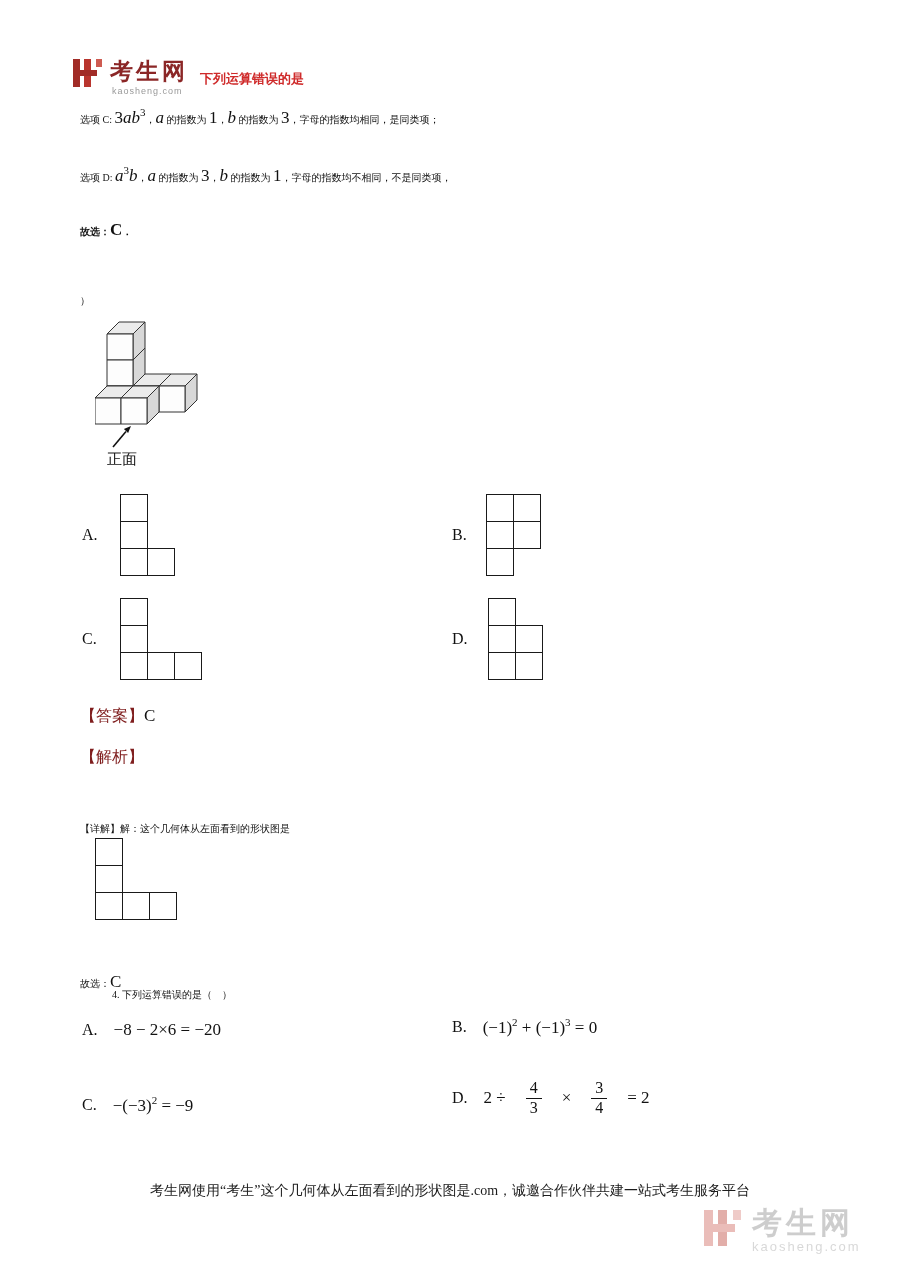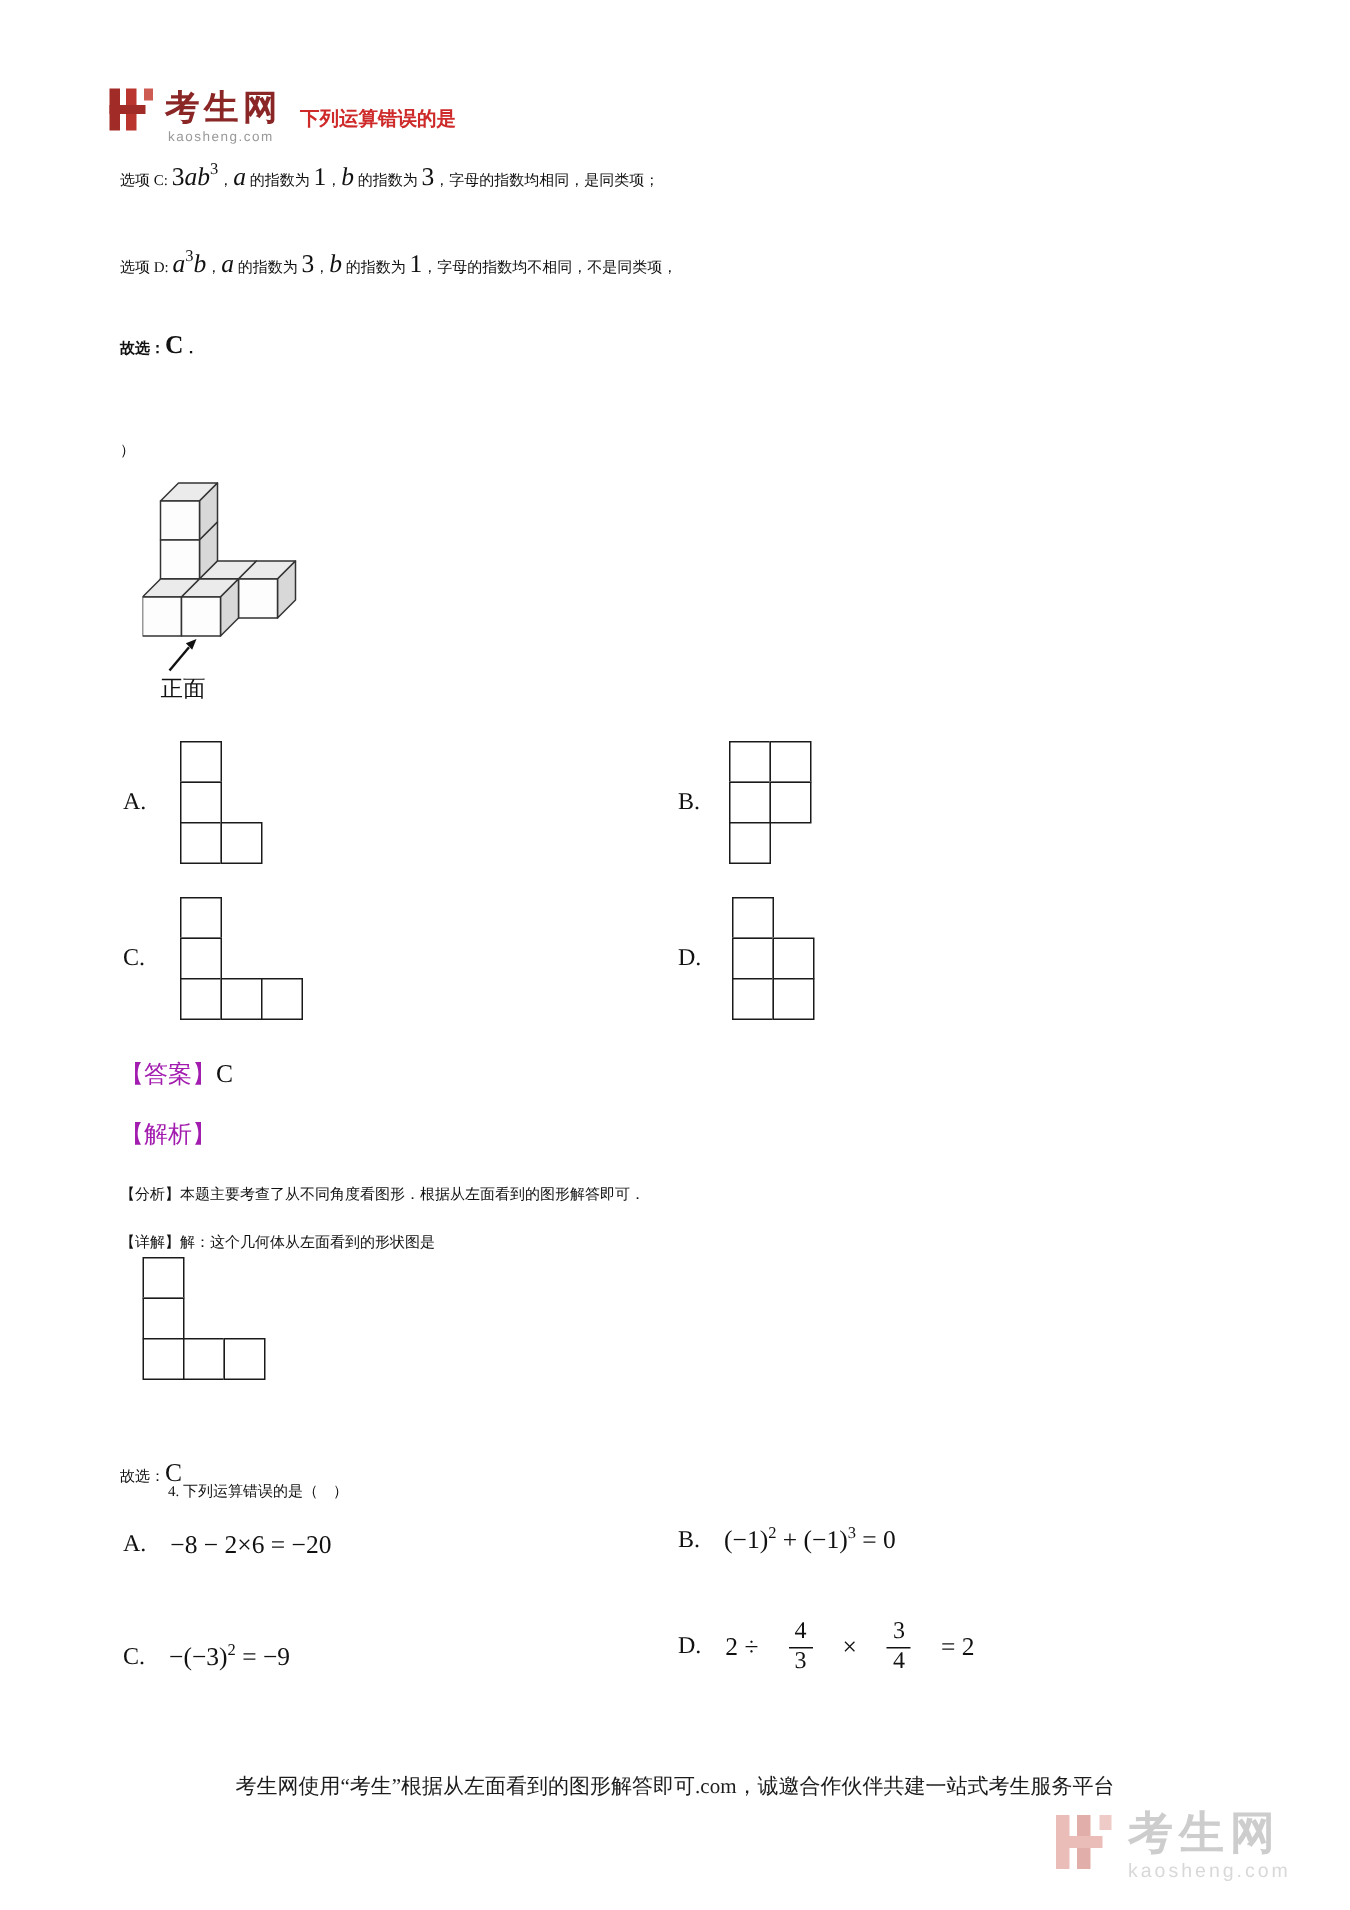--- a/index.html
+++ b/index.html
@@ -16,21 +16,21 @@
   .logo-icon .dt{position:absolute;left:26px;top:3px;width:6px;height:8px;background:#ce5b51;}
   .brand{position:absolute;left:110px;top:56px;font-size:23px;font-weight:bold;color:#8b2626;letter-spacing:3px;}
   .brand-domain{position:absolute;left:112px;top:86px;font-size:9px;color:#999;letter-spacing:1px;font-family:"Liberation Sans",sans-serif;}
   .tagline{position:absolute;left:200px;top:70px;font-size:13px;font-weight:bold;color:#cf2a2a;}
   
   .line{position:absolute;margin:0;font-size:16px;line-height:1.6;width:790px;}
   .seg-t{font-size:10px;}
   .seg-m{font-size:17px;font-style:italic;}
   .seg-n{font-size:17px;}
   .seg-sup{font-size:11px;vertical-align:7px;}
-  .blue{color:#a21caf;}
+  .blue{color:#7f1d1d;}
   
   .gfig{position:absolute;}
   .gcell{position:absolute;width:28px;height:28px;box-sizing:border-box;border:1px solid #1a1a1a;background:#fff;}
   .olabel{position:absolute;font-size:16px;}
   
   .mline{position:absolute;display:flex;align-items:center;gap:16px;font-size:16px;}
   .frac{display:inline-block;text-align:center;vertical-align:middle;margin:0 4px;font-size:16px;line-height:1.05;}
   .frac .num{display:block;padding:0 4px 1px;border-bottom:1px solid #111;}
   .frac .den{display:block;padding-top:1px;}
   
@@ -127,21 +127,20 @@
   <div class="gfig" style="left: 488px; top: 598px; width: 55px; height: 82px;">
       <div class="gcell" style="left: 0px; top: 0px;"></div>
       <div class="gcell" style="left: 0px; top: 27px;"></div>
       <div class="gcell" style="left: 27px; top: 27px;"></div>
       <div class="gcell" style="left: 0px; top: 54px;"></div>
       <div class="gcell" style="left: 27px; top: 54px;"></div>
     </div>
 
   <p class="line" style="left:80px;top:702px;"><span class="blue">【答案】</span><span class="seg-n">C</span></p>
   <p class="line" style="left:80px;top:744px;"><span class="blue">【解析】</span></p>
-  <p class="line" style="left:80px;top:782px;"><span class="seg-t">【分析】本题主要考查了从不同角度看图形．根据从左面看到的图形解答即可．</span></p>
   <p class="line" style="left:80px;top:814px;"><span class="seg-t">【详解】解：这个几何体从左面看到的形状图是</span></p>
 
   <div class="gfig" style="left: 95px; top: 838px; width: 82px; height: 82px;">
       <div class="gcell" style="left: 0px; top: 0px;"></div>
       <div class="gcell" style="left: 0px; top: 27px;"></div>
       <div class="gcell" style="left: 0px; top: 54px;"></div>
       <div class="gcell" style="left: 27px; top: 54px;"></div>
       <div class="gcell" style="left: 54px; top: 54px;"></div>
     </div>
 
@@ -169,21 +168,21 @@
         <span class="den">3</span>
       </span>
     <span class="seg-n">×</span>
     <span class="frac">
         <span class="num">3</span>
         <span class="den">4</span>
       </span>
     <span class="seg-n">= 2</span>
   </div>
 
-  <div class="footer">考生网使用“考生”根据从左面看到的图形解答即可.com，诚邀合作伙伴共建一站式考生服务平台</div>
+  <div class="footer">考生网使用“考生”这个几何体从左面看到的形状图是.com，诚邀合作伙伴共建一站式考生服务平台</div>
 
   <div class="wm">
     <div class="wm-icon">
       <div class="b1"></div>
       <div class="b2"></div>
       <div class="hb"></div>
       <div class="dt"></div>
     </div>
     <div>
       <div class="wm-brand">考生网</div>

